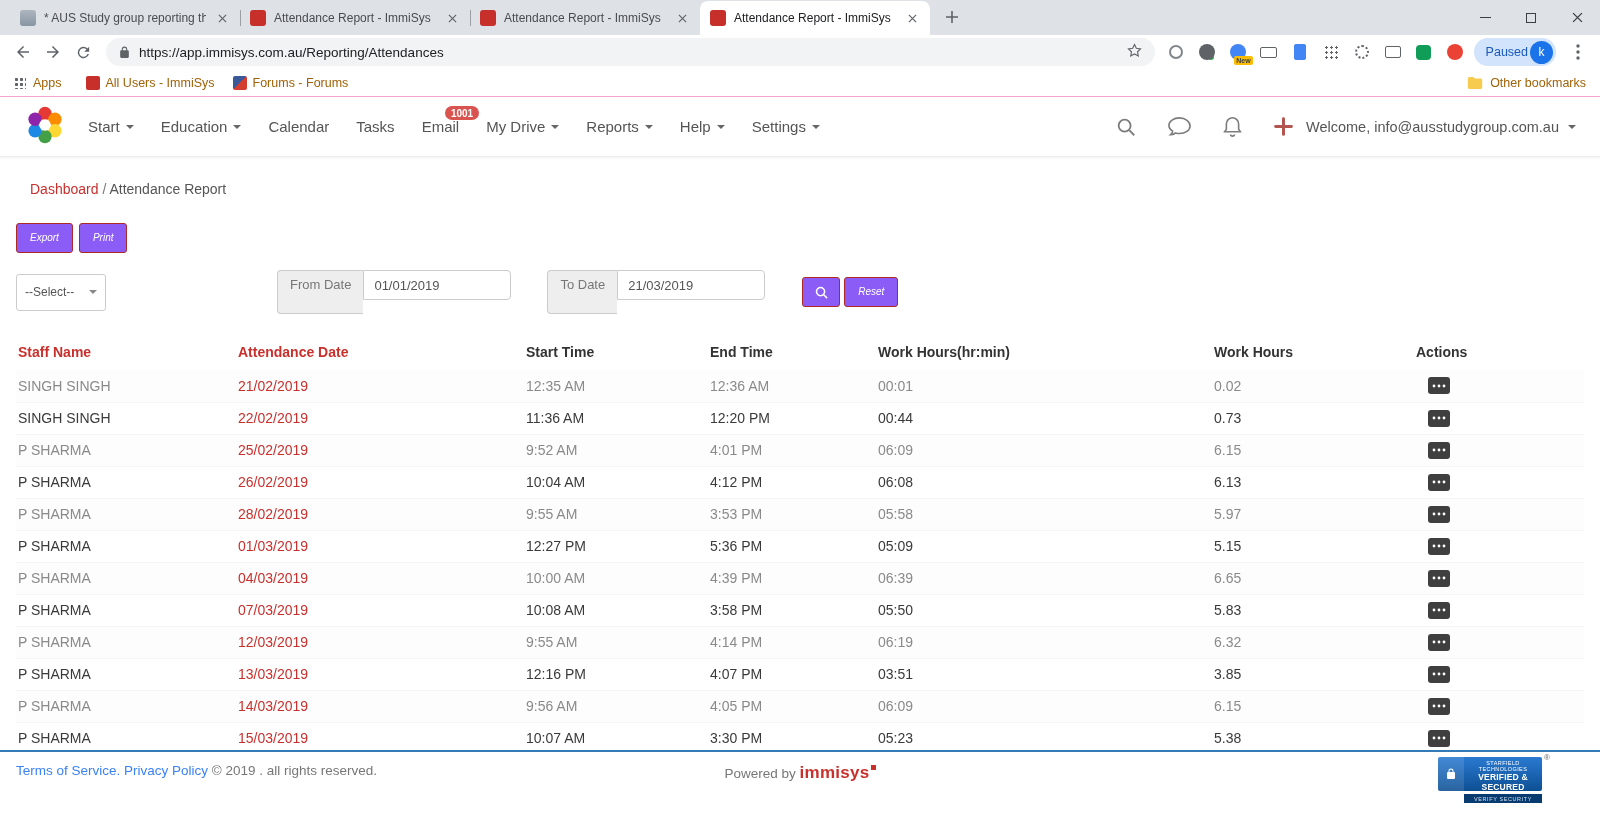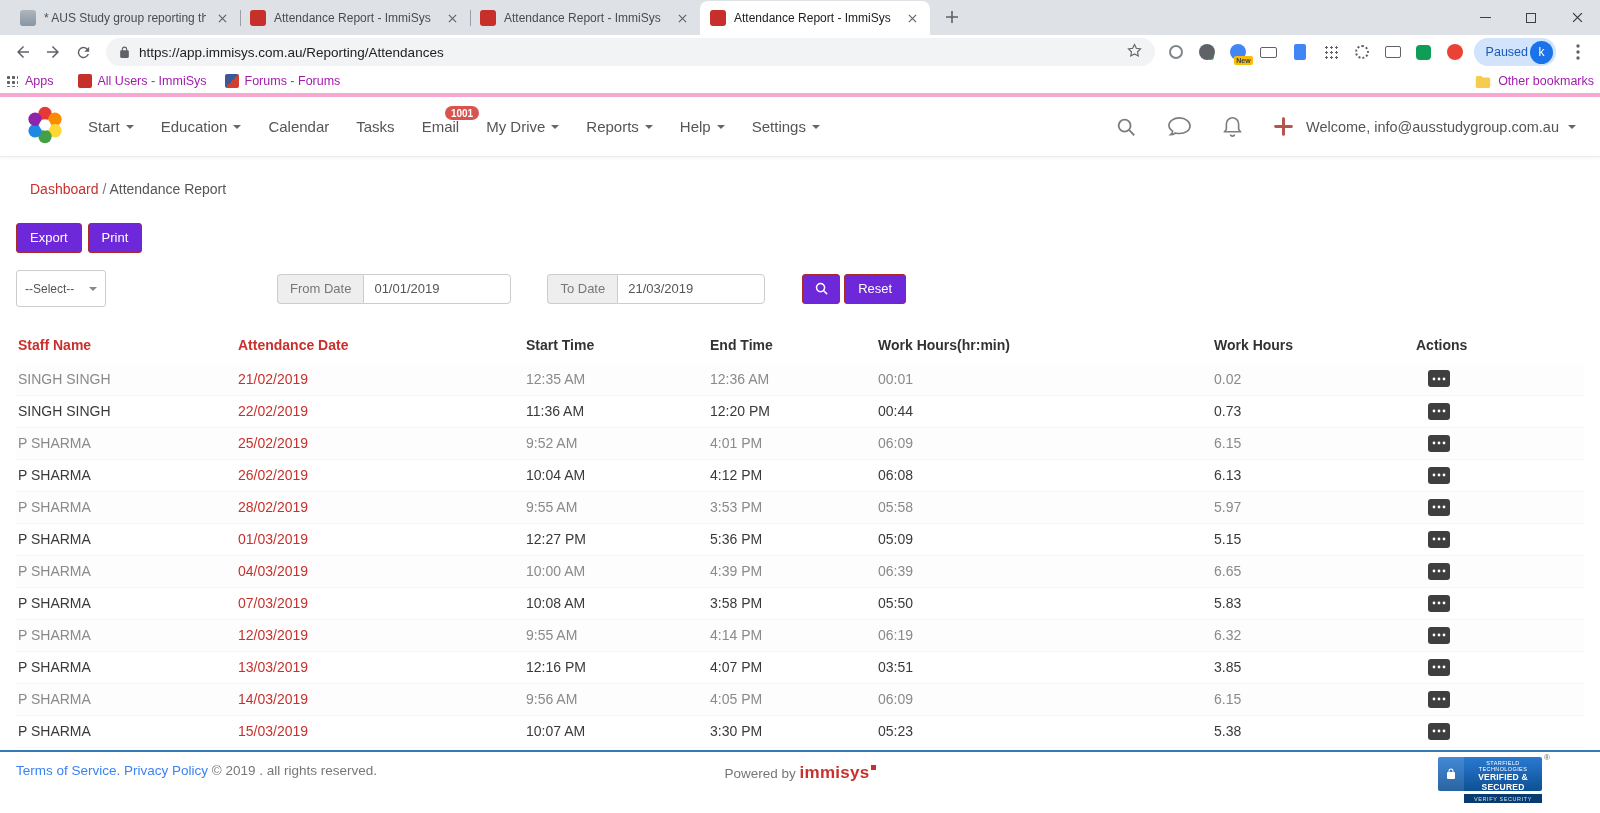--- a/index.html
+++ b/index.html
@@ -38,21 +38,21 @@
   .sh-grid { width:14px; height:14px; background-image:radial-gradient(var(--c) 1.3px, transparent 1.4px); background-size:5px 5px; }
   .sh-keyboard { width:17px; height:11px; border:1.5px solid var(--c); border-radius:2px; }
   .sh-gear { width:14px; height:14px; border-radius:50%; border:2.5px dotted var(--c); }
   .sh-camera { width:16px; height:12px; border:1.5px solid var(--c); border-radius:2px; }
   .ext-badge { position:absolute; bottom:0; right:-2px; font-size:7px; font-weight:700; color:#3c4043; background:#fbbc04; border-radius:2px; padding:0 2px; line-height:9px; }
   .paused { height:28px; border-radius:14px; background:#d2e3fc; display:flex; align-items:center; gap:2px; padding:0 3px 0 12px; margin-right:8px; }
   .paused-label { font-size:12.5px; color:#185abc; }
   .avatar { width:23px; height:23px; border-radius:50%; background:#1a73e8; color:#fff; font-size:12px; display:flex; align-items:center; justify-content:center; }
   .menu-btn { width:28px; height:28px; display:flex; align-items:center; justify-content:center; }
 
-  .bookmarksbar { height:28px; background:#fff; display:flex; align-items:center; padding:0 6px; font-size:12.5px; color:#a21caf; border-bottom:4px solid #f9a8d4; }
+  .bookmarksbar { height:28px; background:#fff; display:flex; align-items:center; padding:0 14px; font-size:12.5px; color:#a16207; border-bottom:1px solid #f9a8d4; }
   .apps-grid { width:12px; height:12px; background-image:radial-gradient(#5f6368 1.4px, transparent 1.5px); background-size:5px 5px; margin-right:7px; }
   .apps-label { margin-right:6px; }
   .bm-items { display:flex; align-items:flex-end; }
   .bm-item { display:flex; align-items:center; gap:6px; margin-left:18px; cursor:pointer; }
   .bm-icon { width:14px; height:14px; border-radius:2px; }
   .immisys-bookmark-icon { background:#c62f2a; }
   .forums-bookmark-icon { background:linear-gradient(135deg,#3b5998 50%,#d23f31 50%); }
   .other-bookmarks { margin-left:auto; display:flex; align-items:center; gap:7px; cursor:pointer; }
 
   
@@ -64,29 +64,29 @@
   .header-icons { margin-left:auto; display:flex; align-items:center; gap:30px; }
   .hicon { cursor:pointer; display:flex; align-items:center; }
   .welcome { font-size:14.5px; color:#555; display:flex; align-items:center; gap:9px; margin-left:12px; cursor:pointer; white-space:nowrap; }
 
   
   .breadcrumb { margin:24px 0 0 30px; font-size:14px; color:#777; }
   .bc-link { color:#c9302c; cursor:pointer; }
   .bc-current { color:#555; }
 
   .btn-row { margin:26px 0 0 16px; display:flex; gap:6px; }
-  .btn-red { background:#6d28d9; border:1px solid #ac2925; color:#fff; font-size:13px; padding:6px 13px; border-radius:3px; cursor:pointer; font-family:inherit; line-height:16px; }
+  .btn-red { background:#8b5cf6; border:1px solid #ac2925; color:#fff; font-size:10px; padding:6px 13px; border-radius:3px; cursor:pointer; font-family:inherit; line-height:16px;font-style:italic; }
 
   .filters { margin:17px 16px 0; display:flex; align-items:center; }
   .select { width:90px; height:37px; border:1px solid #ccc; border-radius:3px; font-size:12px; color:#555; display:flex; align-items:center; justify-content:space-between; padding:0 8px; background:#fff; cursor:pointer; }
   .select .caret { border-top-color:#888; }
   .igroup { display:flex; }
   .igroup-from { margin-left:171px; }
   .igroup-to { margin-left:36px; }
-  .ilabel { background:#eee; border:1px solid #ccc; border-right:0; border-radius:4px 0 0 4px; font-size:13px; color:#777; padding:0 12px; height:30px; line-height:28px; white-space:nowrap; }
+  .ilabel { background:#eee; border:1px solid #ccc; border-right:0; border-radius:4px 0 0 4px; font-size:13px; color:#777; padding:0 12px; height:44px; line-height:28px; white-space:nowrap; }
   .igroup input { width:148px; height:30px; border:1px solid #ccc; border-radius:0 4px 4px 0; padding:0 10px; font-size:13px; color:#555; font-family:inherit; outline:none; }
   .search-btn { margin-left:37px; width:38px; height:30px; display:flex; align-items:center; justify-content:center; padding:0; }
   .reset-btn { margin-left:4px; height:30px; }
 
   .table-wrap { margin:20px 16px 0; }
   table { width:100%; border-collapse:collapse; font-size:14px; table-layout:fixed; }
   th { text-align:left; font-weight:700; color:#333; padding:10px 0 10px 2px; }
   th.accent { color:#c9302c; }
   tbody tr { height:32px; border-bottom:1px solid #f5f5f5; }
   tbody tr:nth-child(odd) { color:#8a8a8a; background:#fdfdfd; }

